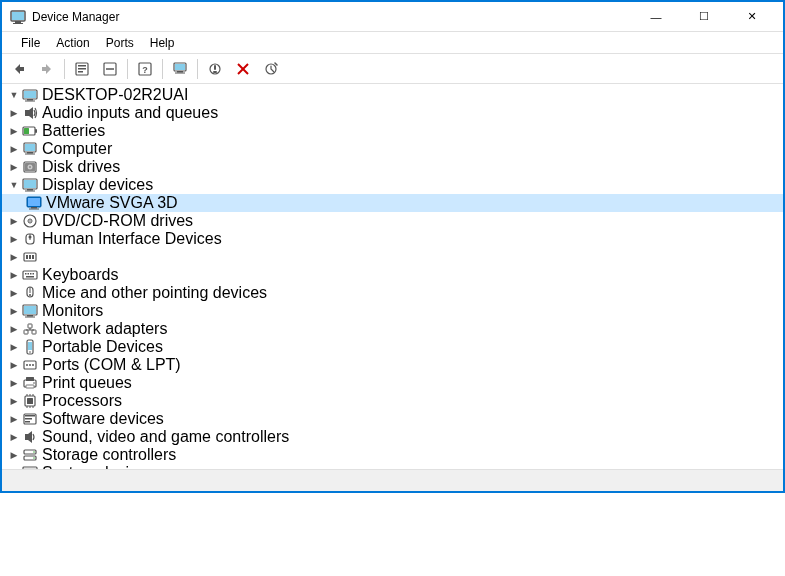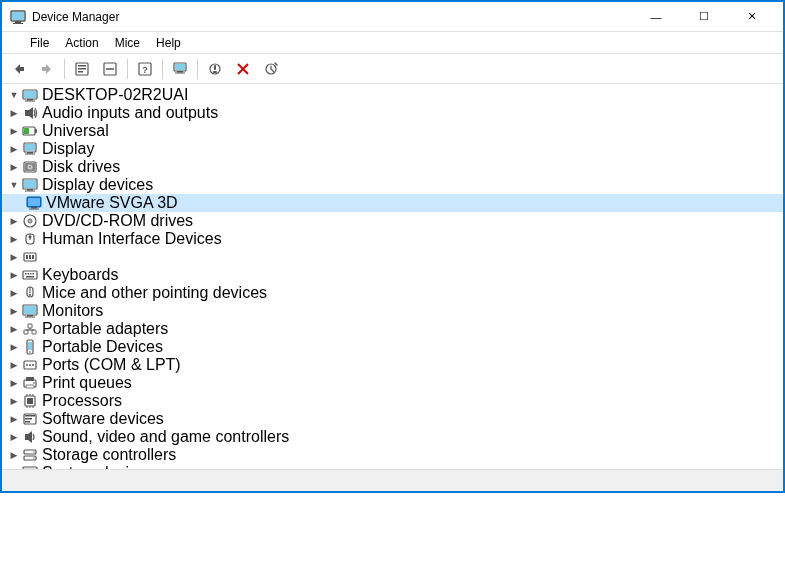--- a/index.html
+++ b/index.html
@@ -60,21 +60,21 @@
       align-items: center;
       justify-content: center;
       color: #000;
     }
 
     
     .menu-bar {
       height: 22px;
       display: flex;
       align-items: center;
-      padding: 0 20px;
+      padding: 0 11px;
       border-bottom: 1px solid #e0e0e0;
       flex-shrink: 0;
     }
 
     .menu-item {
       padding: 2px 8px;
       cursor: pointer;
       font-size: 12px;
       color: #000;
     }
@@ -192,21 +192,21 @@
     <div class="title-bar-controls">
       <button class="title-btn">—</button>
       <button class="title-btn">☐</button>
       <button class="title-btn close">✕</button>
     </div>
   </div>
 
   <div class="menu-bar">
     <div class="menu-item">File</div>
     <div class="menu-item">Action</div>
-    <div class="menu-item">Mice</div>
+    <div class="menu-item">Ports</div>
     <div class="menu-item">Help</div>
   </div>
 
   <div class="toolbar">
 
     <button class="tb-btn" title="Back">
       <svg width="14" height="14" viewBox="0 0 14 14">
         <polygon points="8,2 3,7 8,12 8,9 12,9 12,5 8,5" fill="#555"></polygon>
       </svg>
     </button>
@@ -295,48 +295,48 @@
       <div class="tree-item">
         <div class="indent" style="width:4px"></div>
         <div class="expand-btn">▶</div>
         <div class="item-icon">
           <svg width="16" height="16" viewBox="0 0 16 16">
             <polygon points="3,5 7,5 11,2 11,14 7,11 3,11" fill="#555"></polygon>
             <path d="M12,5 Q14,8 12,11" stroke="#555" stroke-width="1.2" fill="none"></path>
             <path d="M13,3 Q16,8 13,13" stroke="#555" stroke-width="1.2" fill="none"></path>
           </svg>
         </div>
-        <span class="item-label">Audio inputs and outputs</span>
+        <span class="item-label">Audio inputs and queues</span>
       </div>
 
       <div class="tree-item">
         <div class="indent" style="width:4px"></div>
         <div class="expand-btn">▶</div>
         <div class="item-icon">
           <svg width="16" height="16" viewBox="0 0 16 16">
             <rect x="1" y="4" width="12" height="8" rx="1" fill="none" stroke="#555" stroke-width="1.2"></rect>
             <rect x="13" y="6" width="2" height="4" rx="1" fill="#555"></rect>
             <rect x="2" y="5" width="5" height="6" rx="0.5" fill="#4a4"></rect>
           </svg>
         </div>
-        <span class="item-label">Universal</span>
+        <span class="item-label">Batteries</span>
       </div>
 
       <div class="tree-item">
         <div class="indent" style="width:4px"></div>
         <div class="expand-btn">▶</div>
         <div class="item-icon">
           <svg width="16" height="16" viewBox="0 0 16 16">
             <rect x="2" y="2" width="12" height="9" rx="1" fill="none" stroke="#555" stroke-width="1.2"></rect>
             <rect x="3" y="3" width="10" height="7" fill="#87ceeb"></rect>
             <rect x="5" y="11" width="6" height="1.5" fill="#555"></rect>
             <rect x="3" y="12.5" width="10" height="1" fill="#555"></rect>
           </svg>
         </div>
-        <span class="item-label">Display</span>
+        <span class="item-label">Computer</span>
       </div>
 
       <div class="tree-item">
         <div class="indent" style="width:4px"></div>
         <div class="expand-btn">▶</div>
         <div class="item-icon">
           <svg width="16" height="16" viewBox="0 0 16 16">
             <rect x="2" y="3" width="12" height="10" rx="1" fill="none" stroke="#555" stroke-width="1.2"></rect>
             <rect x="3" y="4" width="10" height="8" rx="0.5" fill="#888"></rect>
             <circle cx="8" cy="8" r="2.5" fill="#ccc"></circle>
@@ -462,21 +462,21 @@
         <div class="item-icon">
           <svg width="16" height="16" viewBox="0 0 16 16">
             <rect x="2" y="9" width="4" height="4" rx="0.5" fill="none" stroke="#555" stroke-width="1"></rect>
             <rect x="10" y="9" width="4" height="4" rx="0.5" fill="none" stroke="#555" stroke-width="1"></rect>
             <rect x="6" y="3" width="4" height="4" rx="0.5" fill="none" stroke="#555" stroke-width="1"></rect>
             <line x1="8" y1="7" x2="8" y2="9" stroke="#555" stroke-width="1"></line>
             <line x1="4" y1="9" x2="8" y2="9" stroke="#555" stroke-width="1"></line>
             <line x1="12" y1="9" x2="8" y2="9" stroke="#555" stroke-width="1"></line>
           </svg>
         </div>
-        <span class="item-label">Portable adapters</span>
+        <span class="item-label">Network adapters</span>
       </div>
 
       <div class="tree-item">
         <div class="indent" style="width:4px"></div>
         <div class="expand-btn">▶</div>
         <div class="item-icon">
           <svg width="16" height="16" viewBox="0 0 16 16">
             <rect x="5" y="1" width="6" height="14" rx="1.5" fill="none" stroke="#555" stroke-width="1.2"></rect>
             <rect x="6" y="3" width="4" height="8" fill="#87ceeb"></rect>
             <circle cx="8" cy="13" r="0.8" fill="#555"></circle>

